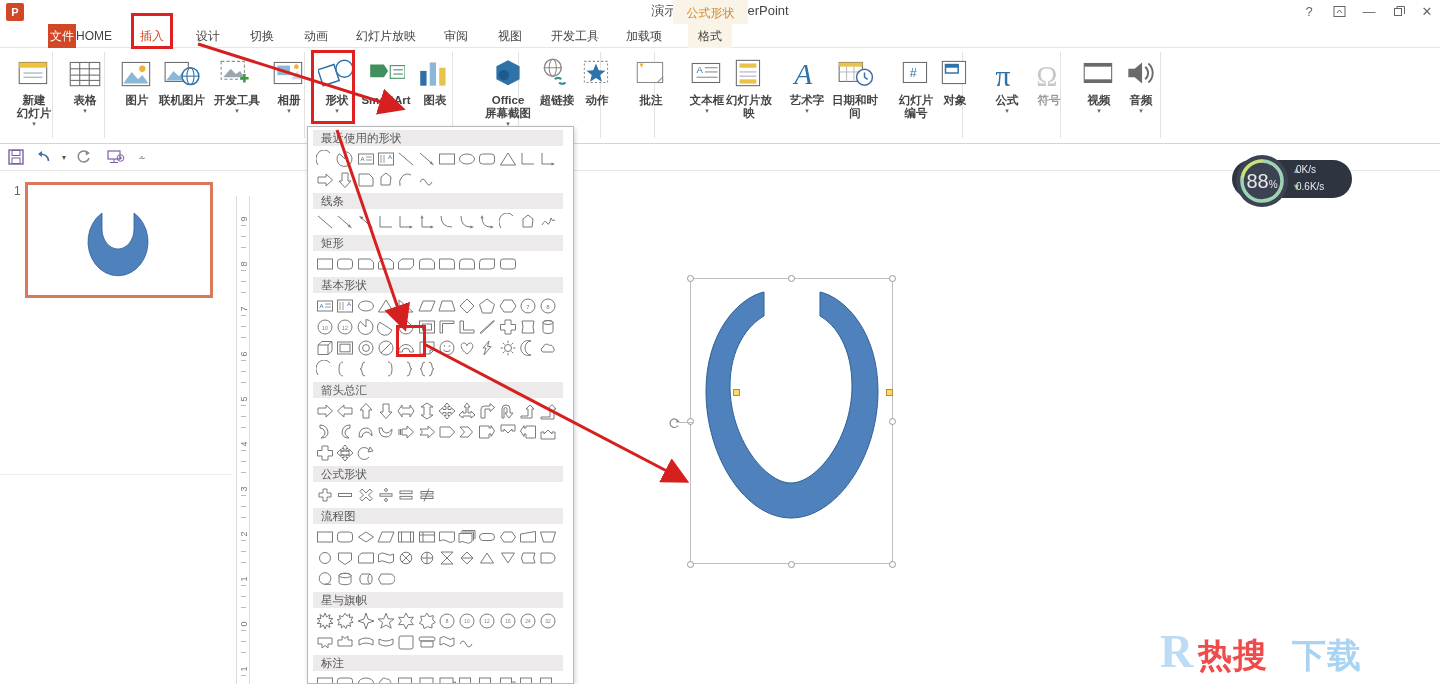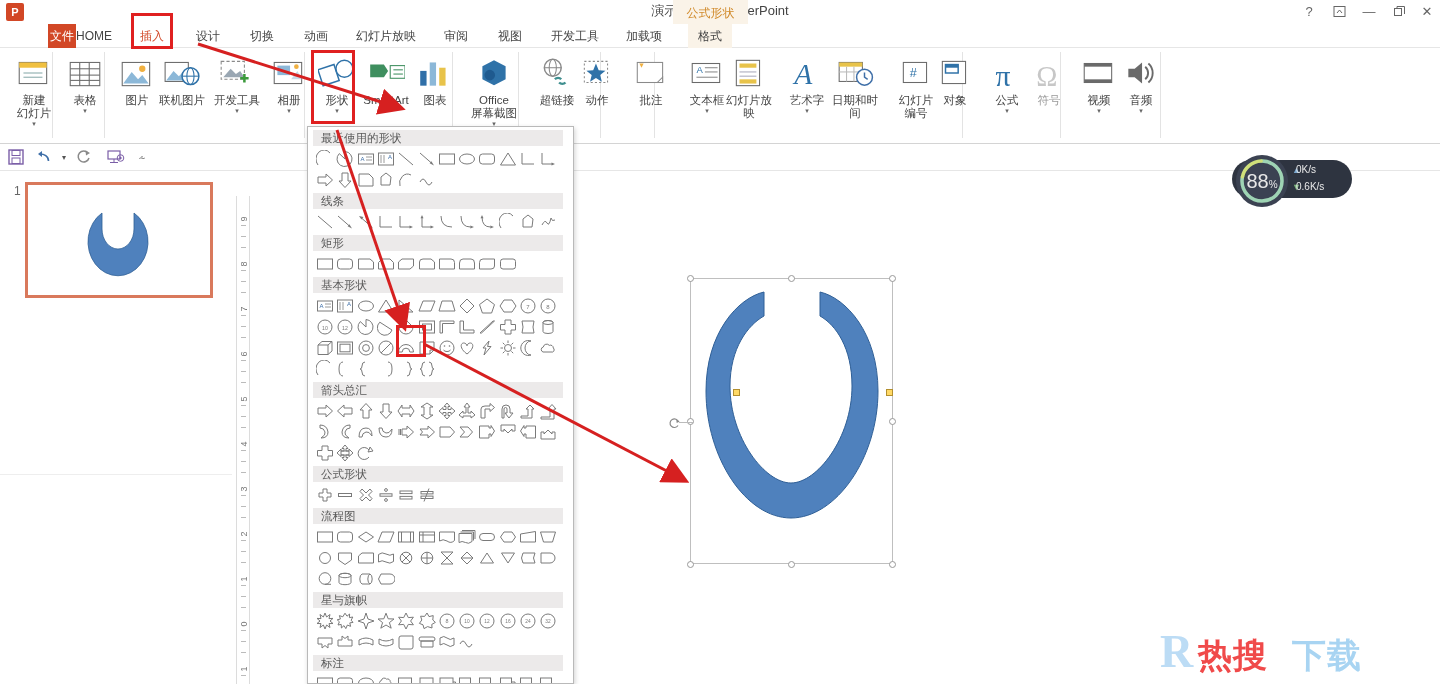--- a/index.html
+++ b/index.html
@@ -62,21 +62,21 @@
 
   
   .ribbon{
     position:absolute; left:0; top:48px; width:1440px; height:96px;
     background:#fff; border-bottom:1px solid #d4d4d4;
   }
   .rb-item{
     position:absolute; text-align:center; width:54px;
   }
   .rb-icon{ height:42px; display:block; margin:0 auto; }
-  .rb-label{ font-size:11.5px; color:#444; line-height:13px; display:block; }
+  .rb-label{ font-size:11.5px; color:#444; line-height:13px; display:block;font-weight:bold; }
   .rb-caret{ font-size:7px; color:#666; display:block; line-height:8px; }
   .rb-sep{
     position:absolute; top:4px; width:1px; height:86px; background:#e3e3e3;
   }
   .rb-group{
     position:absolute; top:126px; font-size:11.5px; color:#666; text-align:center;
   }
   .collapse-arrow{
     position:absolute; right:10px; top:126px; font-size:11px; color:#777;
   }
@@ -339,21 +339,21 @@
         <span class="rb-label">SmartArt</span>
       </div>
       <div class="rb-item" style="left: 408px; top: 4px; width: 54px;">
         <svg class="rb-icon" width="38" height="32" viewBox="0 0 36 32">
           <rect x="4" y="14" width="6" height="14" fill="#2f6fa8"></rect>
           <rect x="13" y="6" width="6" height="22" fill="#8cb8d8"></rect>
           <rect x="22" y="11" width="6" height="17" fill="#e8c34a"></rect>
         </svg>
         <span class="rb-label">图表</span>
       </div>
-      <div class="rb-item" style="left: 464px; top: 4px; width: 60px;">
+      <div class="rb-item" style="left: 478px; top: 4px; width: 60px;">
         <svg class="rb-icon" width="38" height="32" viewBox="0 0 36 32">
           <path d="M18 4 L29 9.5 L29 22 L18 27.5 L7 22 L7 9.5 Z" fill="#2f72a8"></path>
           <circle cx="14" cy="18" r="5" fill="#1f5a8f"></circle>
         </svg>
         <span class="rb-label">Office</span>
         <span class="rb-label">屏幕截图</span>
         <span class="rb-caret">▾</span>
       </div>
       <div class="rb-item" style="left: 530px; top: 4px; width: 54px;">
         <svg class="rb-icon" width="38" height="32" viewBox="0 0 36 32">

